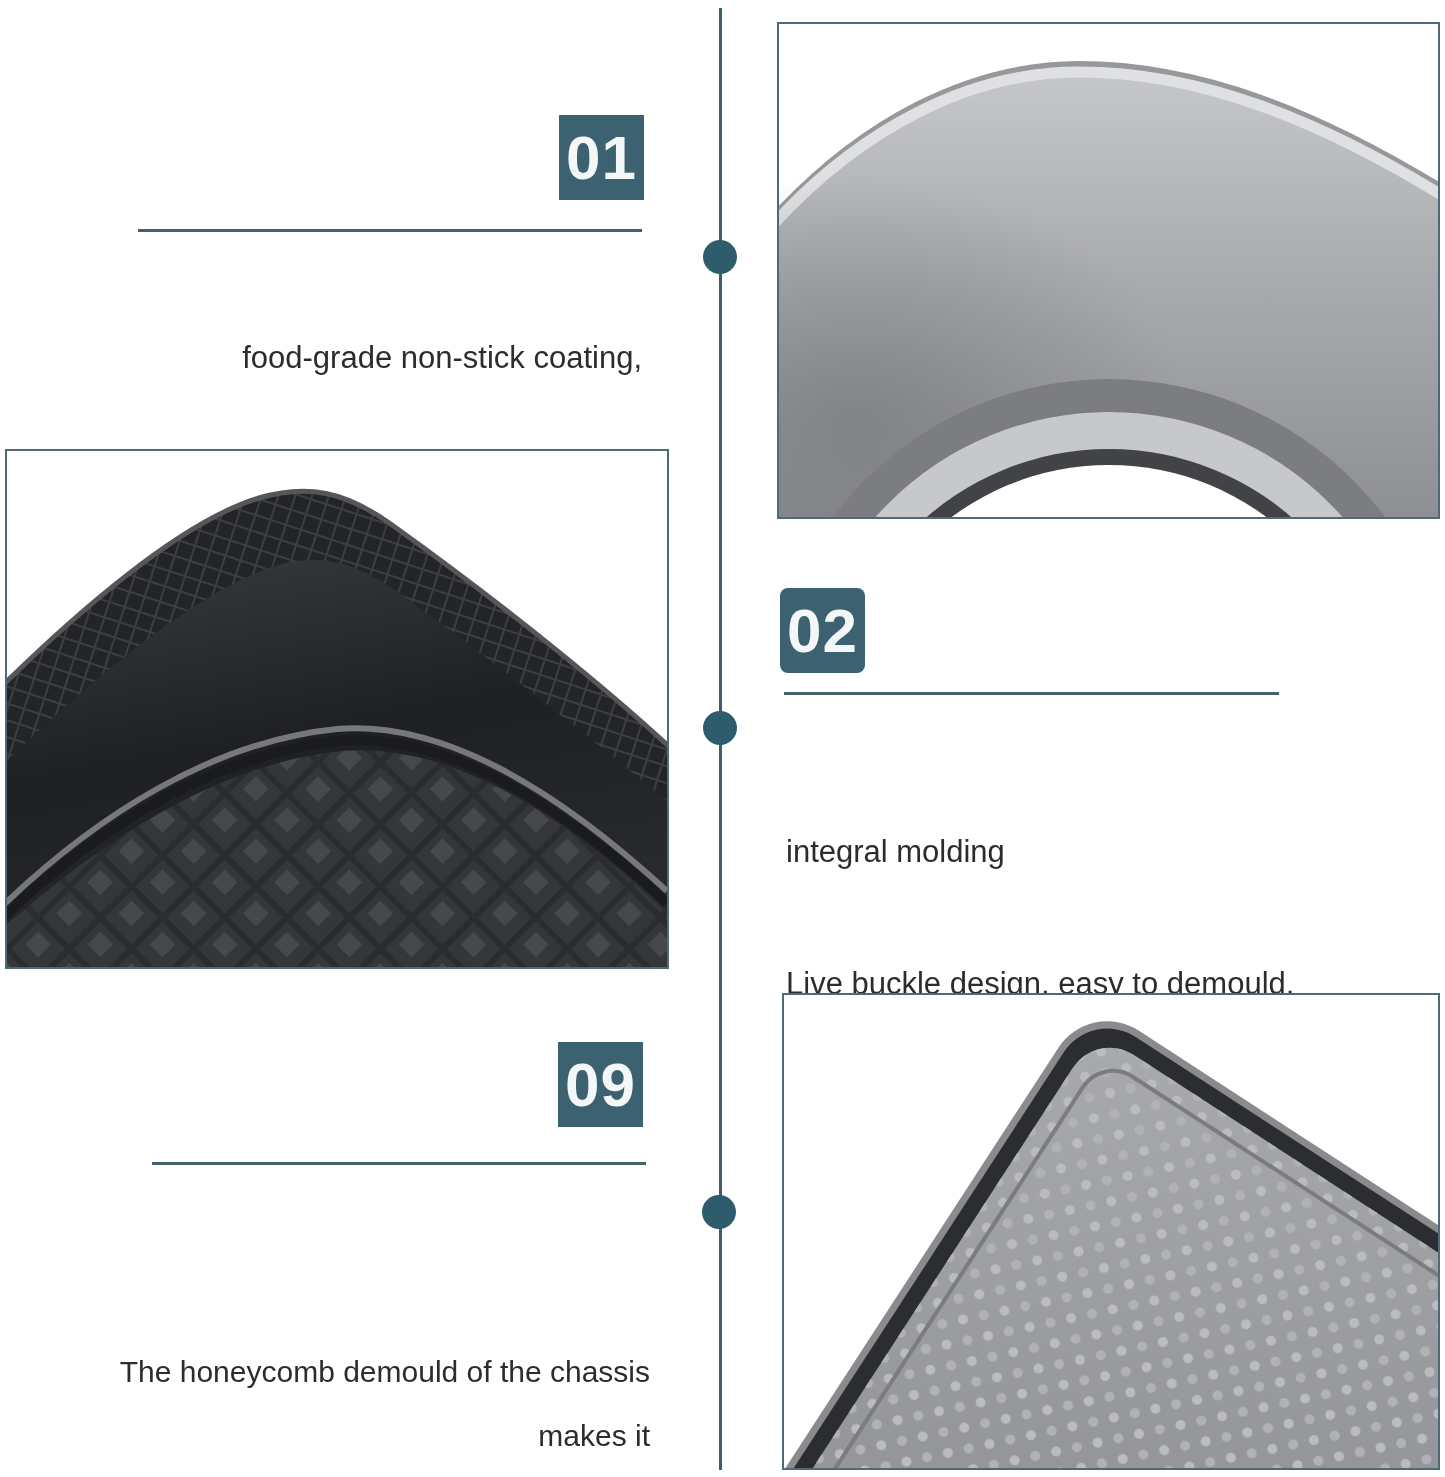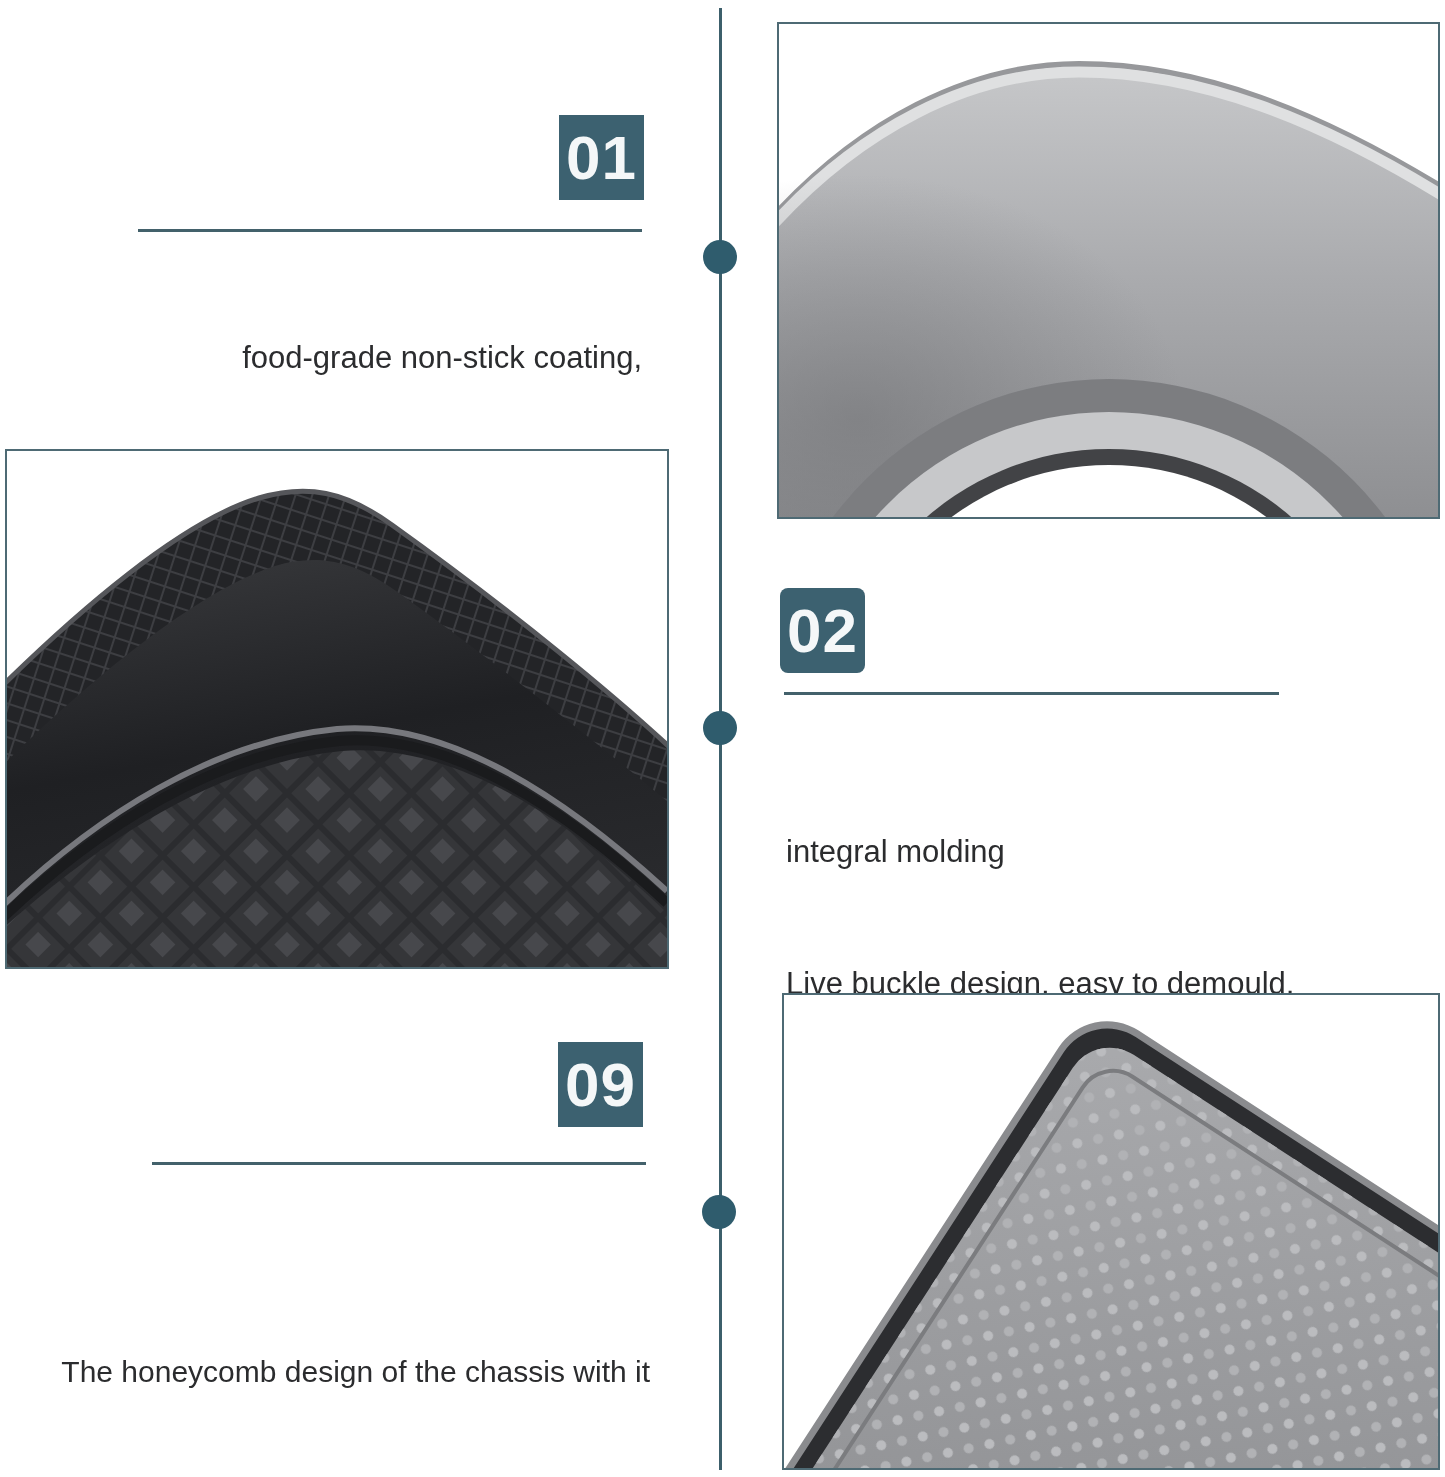--- a/index.html
+++ b/index.html
@@ -59,21 +59,21 @@
   <div class="badge badge-2">02</div>
   <div class="hr hr-2"></div>
   <div class="ftext ftext-2">
     <div>integral molding</div>
     <div>Live buckle design, easy to demould,</div>
   </div>
 
   <div class="badge badge-3">09</div>
   <div class="hr hr-3"></div>
   <div class="ftext ftext-3">
-    <div>The honeycomb design of the chassis with it</div>
+    <div>The honeycomb demould of the chassis makes it</div>
     
   </div>
 
   <div class="photo photo-1">
     <svg width="659" height="493" viewBox="0 0 659 493">
       <defs>
         <linearGradient id="g1wall" x1="0" y1="0" x2="0" y2="1">
           <stop offset="0" stop-color="#c6c7c9"></stop>
           <stop offset="0.45" stop-color="#aaabae"></stop>
           <stop offset="1" stop-color="#8d8e91"></stop>

